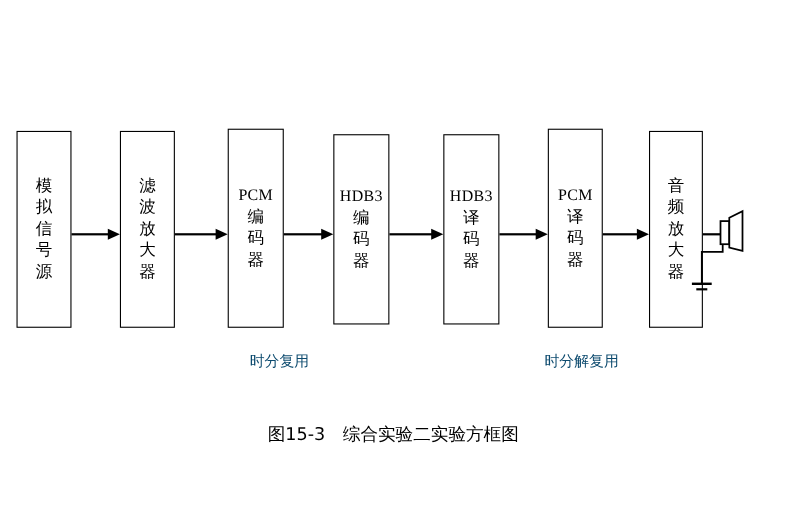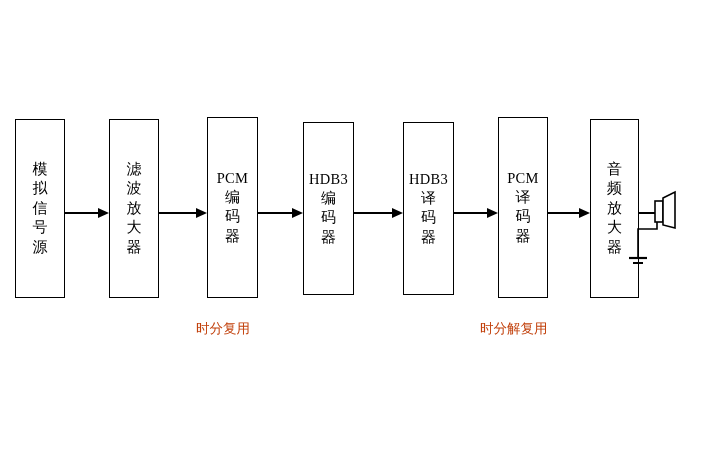--- a/index.html
+++ b/index.html
@@ -76,22 +76,23 @@
   }
 
   
   #speaker-symbol { position: absolute; }
 
   
   .sublabel {
     position: absolute;
     font-family: Liberation Mono, monospace;
     font-size: 13.5px;
-    color: #c2410c;
+    color: #0c4a6e;
     white-space: nowrap;
+    margin-left: 31px;
   }
 
   
   #figure-caption {
     position: absolute;
     left: 0;
     top: 385px;
     width: 715px;
     text-align: center;
     font-family: "DejaVu Sans", "Liberation Sans", sans-serif;
@@ -201,16 +202,17 @@
 
     <path d="M 2 26 L 2 33 L -17 33 L -17 62" fill="none" stroke="#000000" stroke-width="1.6"></path>
 
     <g>
       <line x1="-26" y1="62" x2="-8" y2="62" stroke="#000000" stroke-width="2.2"></line>
       <line x1="-22" y1="67" x2="-12" y2="67" stroke="#000000" stroke-width="2.0"></line>
     </g>
   </svg>
 
   <div class="sublabel" style="left: 196px; top: 320px;">时分复用</div>
-  <div class="sublabel" style="left: 480px; top: 320px;">时分解复用</div>
-
+  <div class="sublabel" style="left: 464px; top: 320px;">时分解复用</div>
+
+  <div id="figure-caption">图15-3　综合实验二实验方框图</div>
 
 </div>
 
 </body></html>

